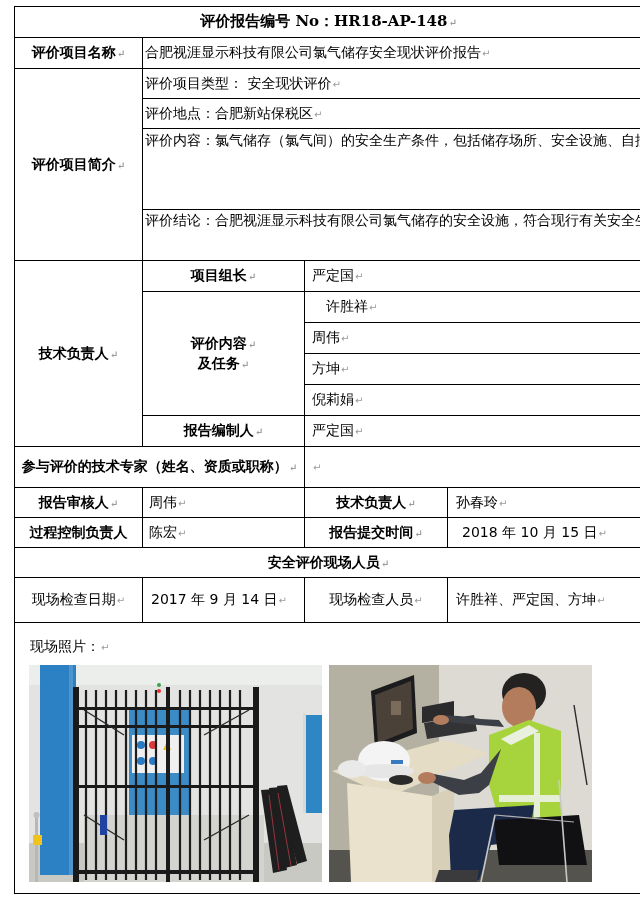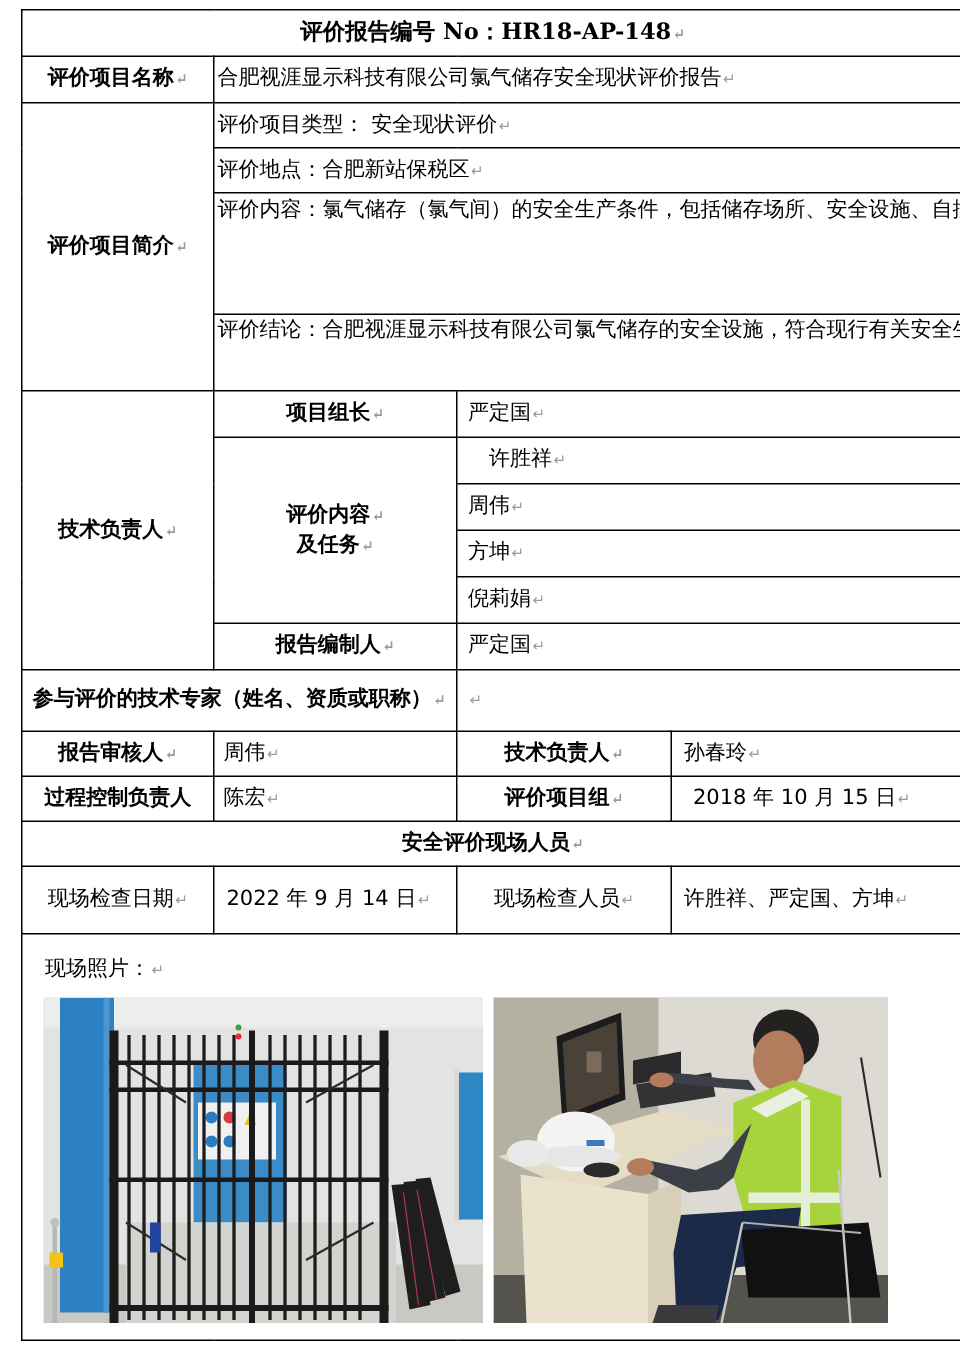--- a/index.html
+++ b/index.html
@@ -105,30 +105,30 @@
 
     <tr style="height:30px">
       <td class="bold center"><span>报告审核人</span><span class="mark">↵</span></td>
       <td class="normal left" style="padding-left:6px"><span>周伟</span><span class="mark">↵</span></td>
       <td class="bold center"><span>技术负责人</span><span class="mark">↵</span></td>
       <td class="normal left" style="padding-left:8px"><span>孙春玲</span><span class="mark">↵</span></td>
     </tr>
     <tr style="height:30px">
       <td class="bold center" style="padding:0"><span>过程控制负责人</span></td>
       <td class="normal left" style="padding-left:6px"><span>陈宏</span><span class="mark">↵</span></td>
-      <td class="bold center"><span>评价项目组</span><span class="mark">↵</span></td>
+      <td class="bold center"><span>报告提交时间</span><span class="mark">↵</span></td>
       <td class="normal left" style="padding-left:14px"><span>2018 年 10 月 15 日</span><span class="mark">↵</span></td>
     </tr>
 
     <tr style="height:30px">
       <td colspan="4" class="bold center"><span>安全评价现场人员</span><span class="mark">↵</span></td>
     </tr>
     <tr style="height:45px">
       <td class="normal center"><span>现场检查日期</span><span class="mark">↵</span></td>
-      <td class="normal left" style="padding-left:8px"><span>2022 年 9 月 14 日</span><span class="mark">↵</span></td>
+      <td class="normal left" style="padding-left:8px"><span>2017 年 9 月 14 日</span><span class="mark">↵</span></td>
       <td class="normal center"><span>现场检查人员</span><span class="mark">↵</span></td>
       <td class="normal left" style="padding-left:8px"><span>许胜祥、严定国、方坤</span><span class="mark">↵</span></td>
     </tr>
 
     <tr style="height:270px">
       <td colspan="4" class="photos-cell">
         <div class="photo-label"><span>现场照片：</span><span class="mark">↵</span></div>
         <div class="photo-row">
 
           <div class="photo photo-left">

